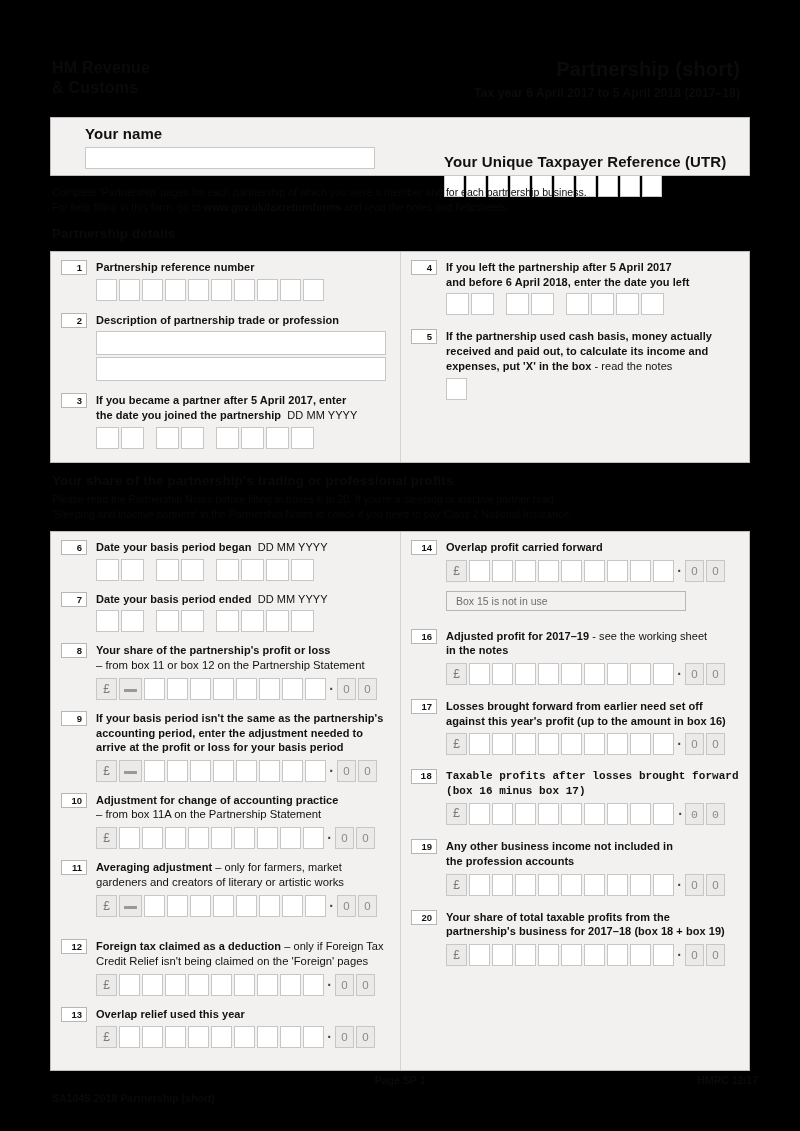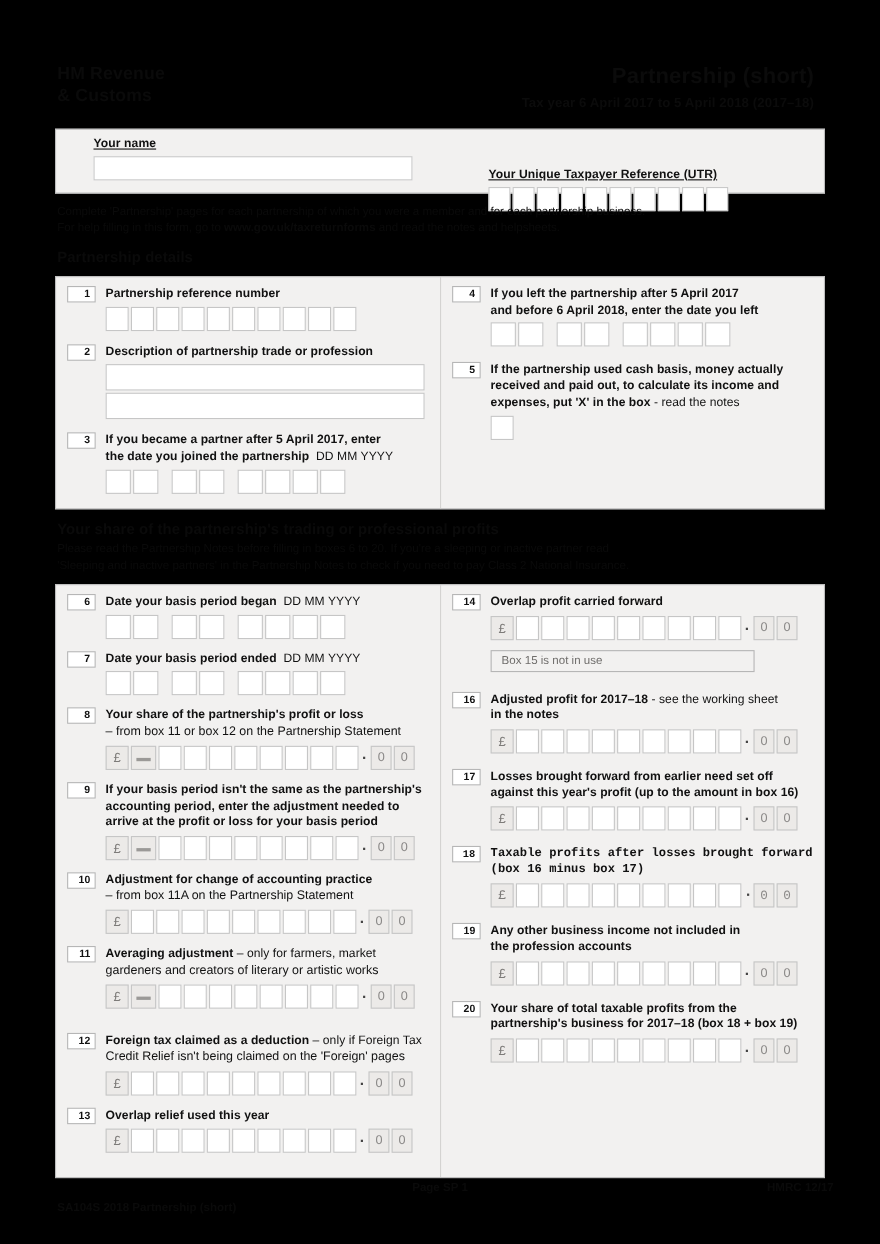--- a/index.html
+++ b/index.html
@@ -43,22 +43,22 @@
     border:1px solid #bdbdbd;
     position:absolute;
   }
   .name-panel {
     left:50px; top:117px; width:700px; height:59px;
     padding:0;
   }
   .np-left { position:absolute; left:34px; top:7px; }
   .np-right { position:absolute; left:393px; top:7px;margin-top:28px; }
   .fl {
-    font-size:11px; font-weight:700; color:#111; display:block;
-    margin-bottom:5px; letter-spacing:.1px;text-decoration:underline;
+    font-size:15px; font-weight:700; color:#111; display:block;
+    margin-bottom:5px; letter-spacing:.1px;
   }
   .name-input {
     width:290px; height:22px; background:#ffffff;
     border:1px solid #c9c9c9;
   }
   .cellrow { display:flex; gap:2px; }
   .cell {
     width:20px; height:22px; background:#ffffff; border:1px solid #c9c9c9;
   }
 
@@ -477,21 +477,21 @@
           <div class="mcell"></div>
           <div class="dot">·</div>
           <div class="pence">0</div>
           <div class="pence">0</div>
         </div>
       <div class="notinuse">Box 15 is not in use</div>
     </div>
 
     <div class="field" style="margin-top:18px;">
       <div class="fnum">16</div>
-      <div class="flabel"><span>Adjusted profit for 2017–18</span><span class="light"> - see the working sheet</span></div>
+      <div class="flabel"><span>Adjusted profit for 2017–19</span><span class="light"> - see the working sheet</span></div>
       <div class="flabel">in the notes</div>
       <div class="money" id="m16">
           <div class="pound">£</div>
           <div class="mcell"></div>
           <div class="mcell"></div>
           <div class="mcell"></div>
           <div class="mcell"></div>
           <div class="mcell"></div>
           <div class="mcell"></div>
           <div class="mcell"></div>

